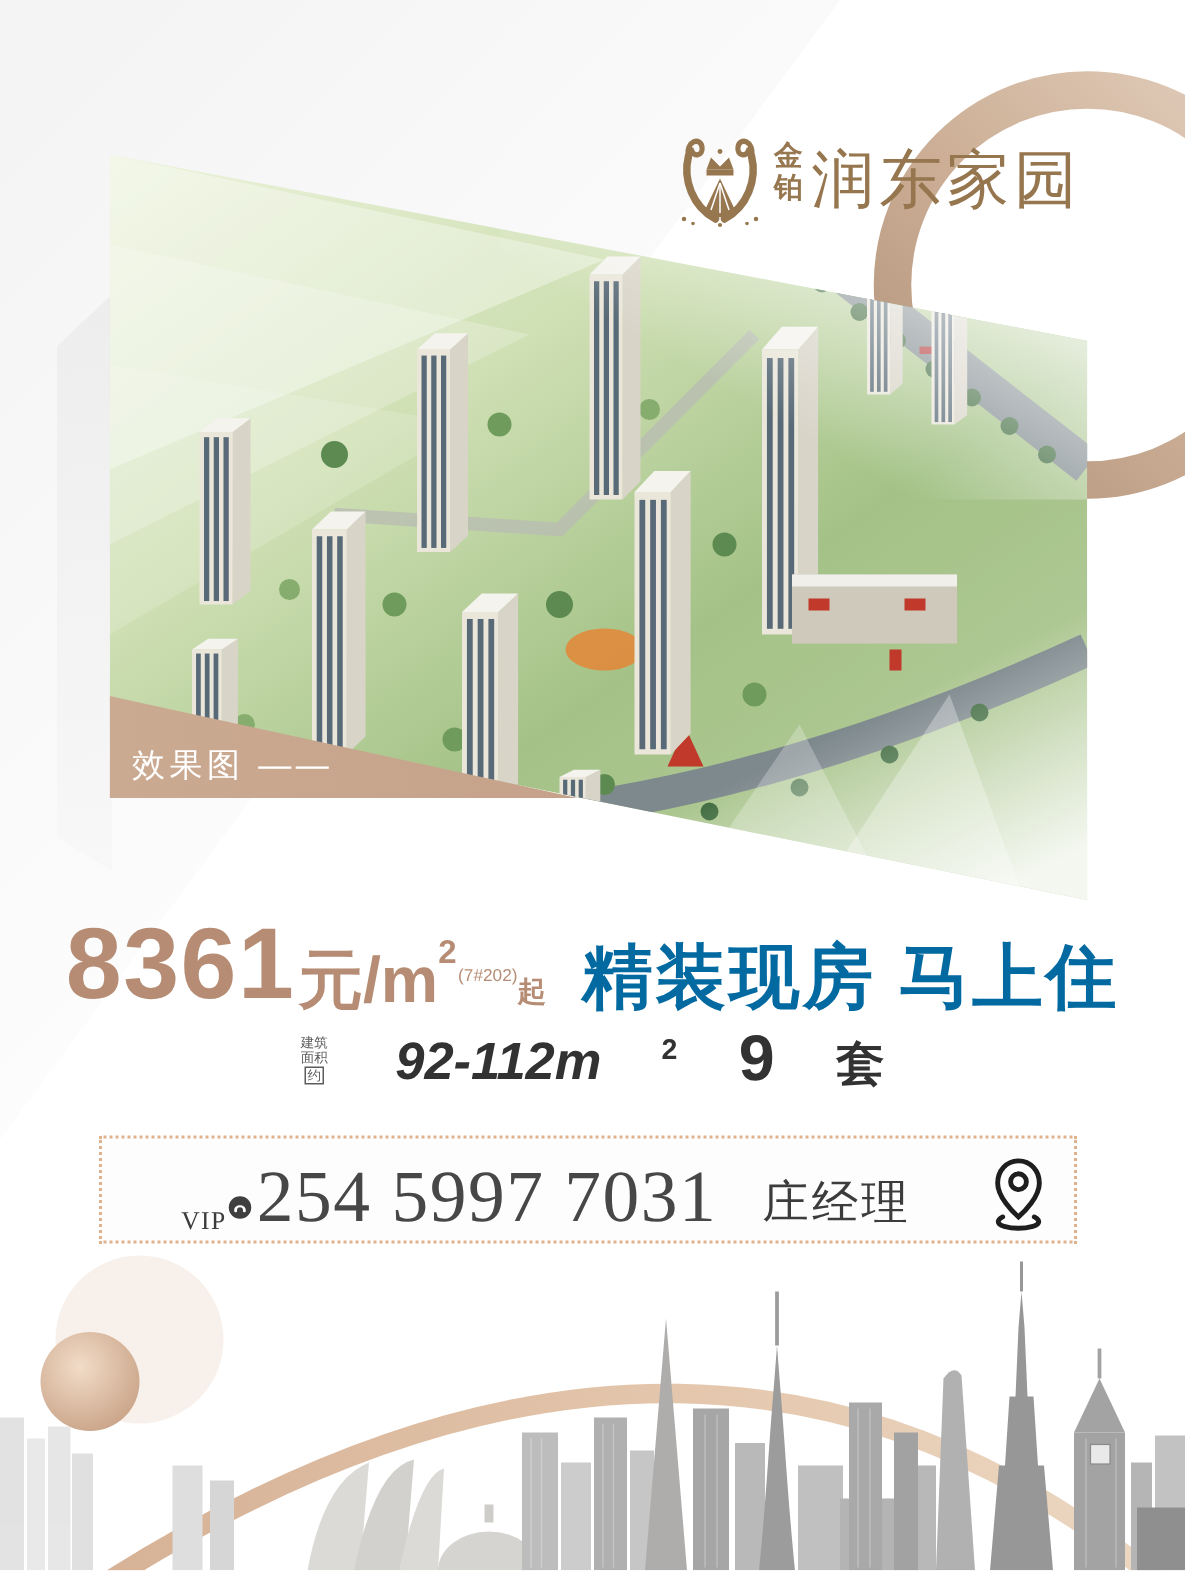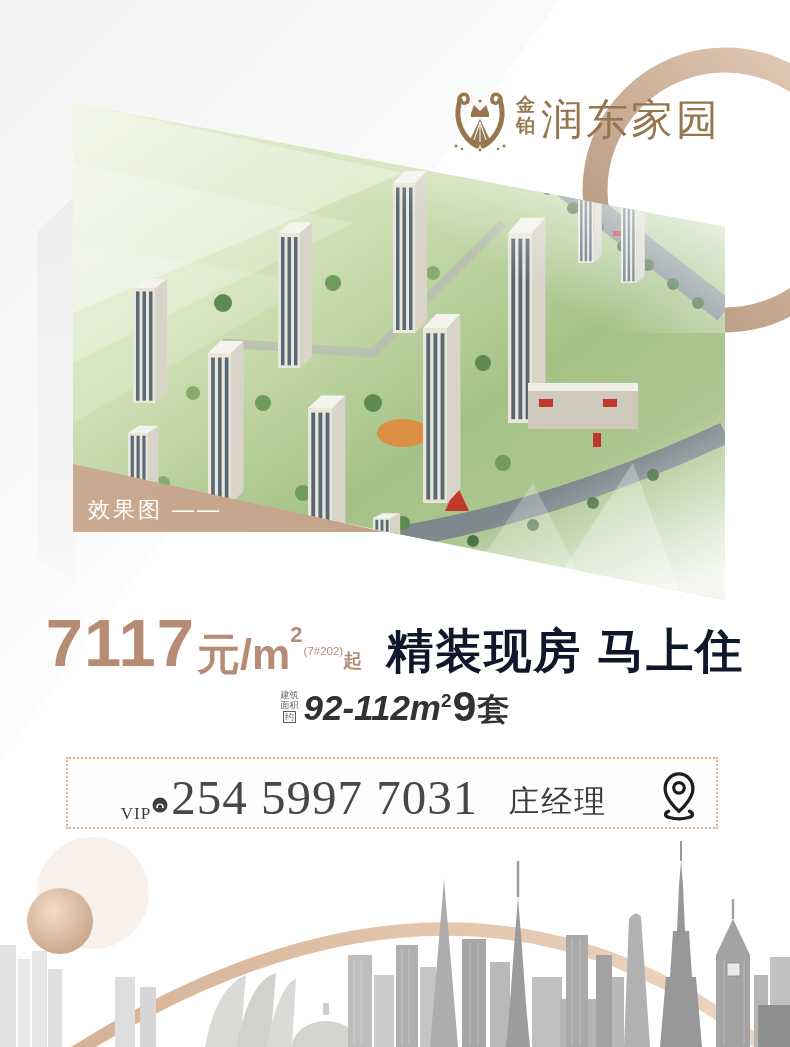--- a/index.html
+++ b/index.html
@@ -38,24 +38,24 @@
 
   
   .price-row{position:absolute;left:0;right:0;top:612px;z-index:6;display:flex;
     justify-content:center;align-items:flex-end;white-space:nowrap;}
   .p-num{font-size:67px;font-weight:bold;color:#b68d74;line-height:.92;letter-spacing:1px;}
   .p-unit{font-size:43px;font-weight:bold;color:#b68d74;line-height:.9;margin-left:2px;text-align:center;}
   .p-sup2{font-size:22px;font-weight:bold;color:#b68d74;transform:translateY(-26px);display:inline-block;}
   .p-tail{display:inline-flex;flex-direction:row;align-items:flex-start;margin-left:1px;}
   .p-note{font-size:11.5px;color:#b68d74;font-style:normal;letter-spacing:0;}
   .p-qi{font-size:19px;color:#b68d74;font-weight:bold;font-style:normal;margin-top:3px;}
-  .p-headline{font-size:47px;font-weight:bold;color:#0f172a;letter-spacing:2px;margin-left:24px;line-height:1;}
+  .p-headline{font-size:47px;font-weight:bold;color:#0369a1;letter-spacing:2px;margin-left:24px;line-height:1;}
 
   .spec-row{position:absolute;left:0;right:0;top:688px;z-index:6;display:flex;
-    justify-content:center;align-items:flex-end;white-space:nowrap;}
+    justify-content:center;align-items:flex-end;white-space:nowrap;gap:40px;}
   .sp-prefix{display:inline-flex;flex-direction:column;align-items:center;
     font-size:9px;line-height:10px;color:#5c5c5c;margin-right:5px;transform:translateY(-2px);}
   .sp-prefix b{font-weight:normal;border:1px solid #5c5c5c;padding:0 1px;margin-top:1px;}
   .sp-area{font-size:35px;font-weight:bold;color:#323232;line-height:1;font-style:italic;}
   .sp-sup{font-size:19px;font-weight:bold;color:#323232;transform:translateY(-13px);display:inline-block;}
   .sp-rooms{font-size:32px;font-weight:bold;color:#323232;line-height:1;margin-left:2px;}
   .sp-count{font-size:43px;font-weight:bold;color:#323232;line-height:.85;margin:0 1px;}
   .sp-unit{font-size:32px;font-weight:bold;color:#323232;line-height:1;}
 
   
@@ -230,21 +230,21 @@
       </g>
     </svg>
     <div class="logo-brand">
       <span>金</span>
       <span>铂</span>
     </div>
     <div class="logo-name">润东家园</div>
   </div>
 
   <div class="price-row">
-    <span class="p-num">7117</span>
+    <span class="p-num">8361</span>
     <span class="p-unit">元/m</span>
     <span class="p-sup2">2</span>
     <span class="p-tail">
       <i class="p-note">(7#202)</i>
       <i class="p-qi">起</i>
     </span>
     <span class="p-headline">精装现房 马上住</span>
   </div>
 
   <div class="spec-row">

